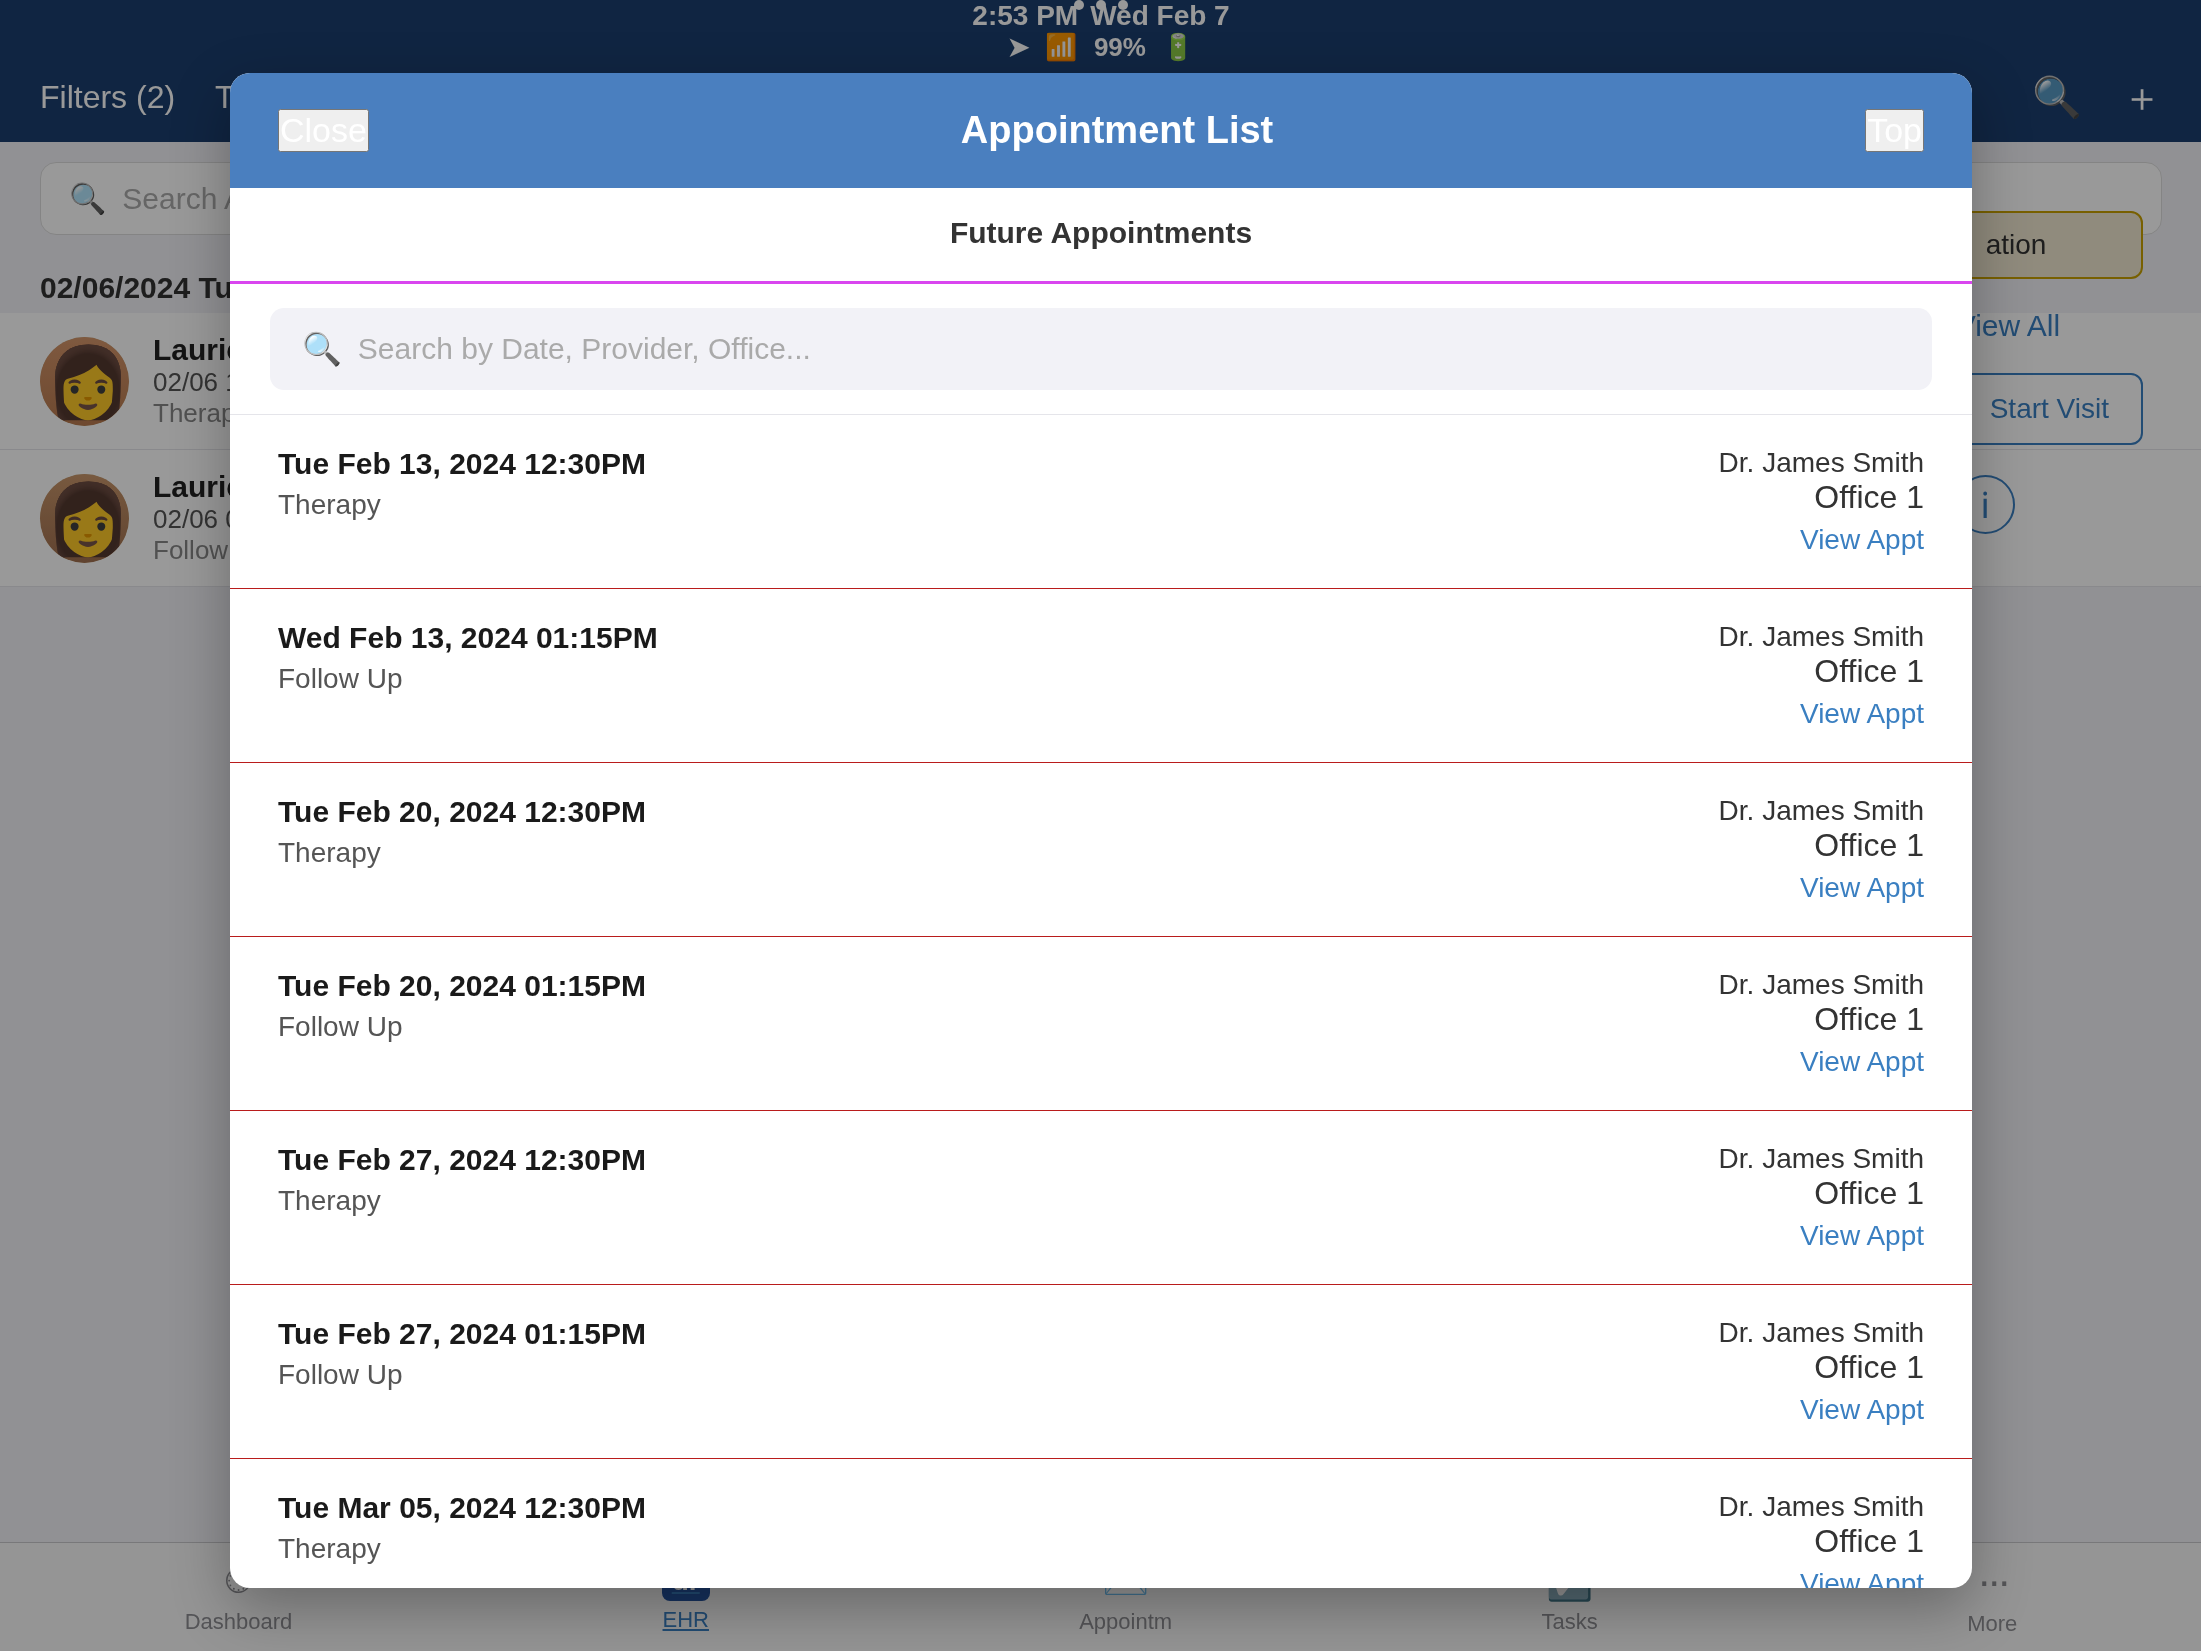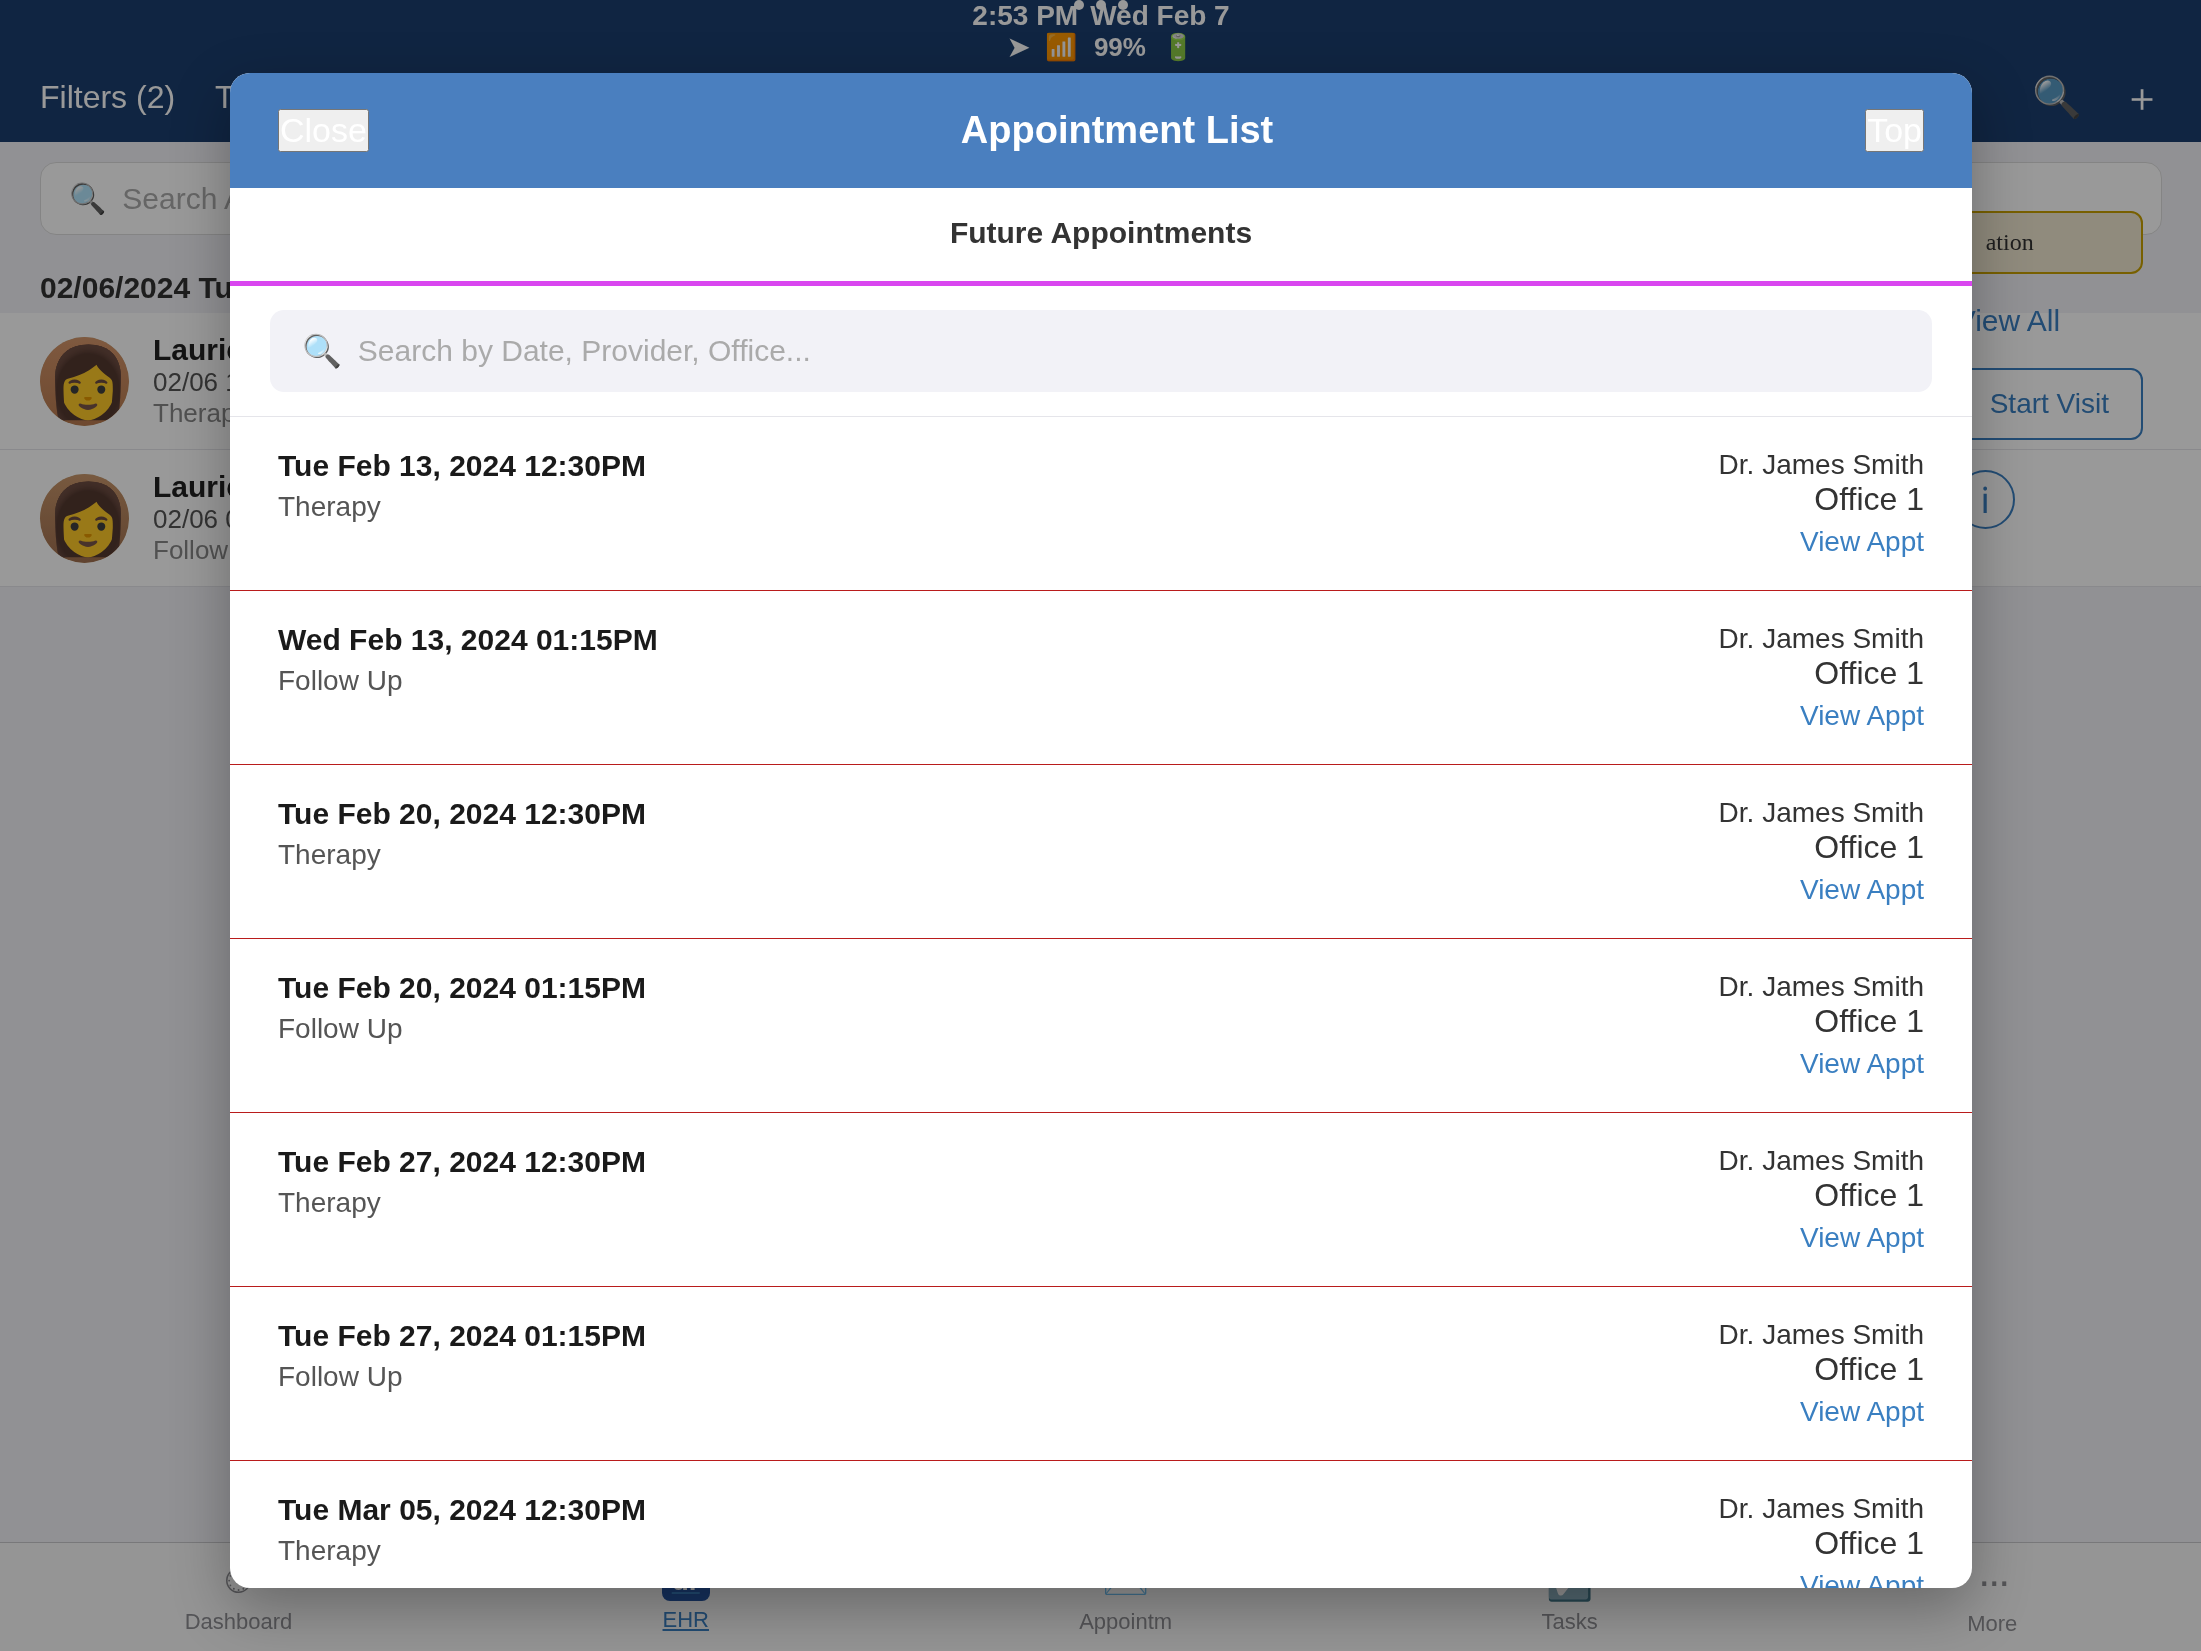--- a/index.html
+++ b/index.html
@@ -218,21 +218,21 @@
       font-weight: 700;
     }
     .modal-top-btn {
       color: white;
       font-size: 34px;
       cursor: pointer;
     }
 
     .modal-tabs {
       display: flex;
-      border-bottom: 5px solid #d946ef;
+      border-bottom: 3px solid #d946ef;
       padding: 0;
       flex-shrink: 0;
     }
     .modal-tab {
       flex: 1;
       padding: 28px 0;
       text-align: center;
       font-size: 30px;
       font-weight: 500;
       color: #555;
@@ -375,21 +375,21 @@
       <div class="appt-info">
         <div class="appt-name">Laurie T. S</div>
         <div class="appt-date">02/06 01:15</div>
         <div class="appt-type">Follow Up</div>
       </div>
     </div>
   </div>
 
   <div style="position:absolute;top:158px;right:59px;display:flex;flex-direction:column;gap:30px;">
 
-    <div style="background:#f0e8d0;border:2px solid #c8a000;border-radius:12px;padding:16px 28px;font-size:24px;color:#333;font-family:Liberation Serif, serif;">
+    <div style="background:#f0e8d0;border:2px solid #c8a000;border-radius:12px;padding:16px 28px;font-size:28px;color:#333;">
       <span>ation</span>
     </div>
     <span style="color:#3a7fc1;font-size:30px;">View All</span>
     <button style="background:white;border:2px solid #3a7fc1;border-radius:12px;color:#3a7fc1;font-size:28px;padding:18px 32px;cursor:pointer;">Start Visit</button>
     <div style="width:59px;height:59px;border-radius:30px;border:2px solid #3a7fc1;color:#3a7fc1;font-size:36px;display:flex;align-items:center;justify-content:center;">ℹ</div>
   </div>
 
   <div class="tab-bar">
     <div class="tab-item">
       <span class="tab-icon">⏱</span>

